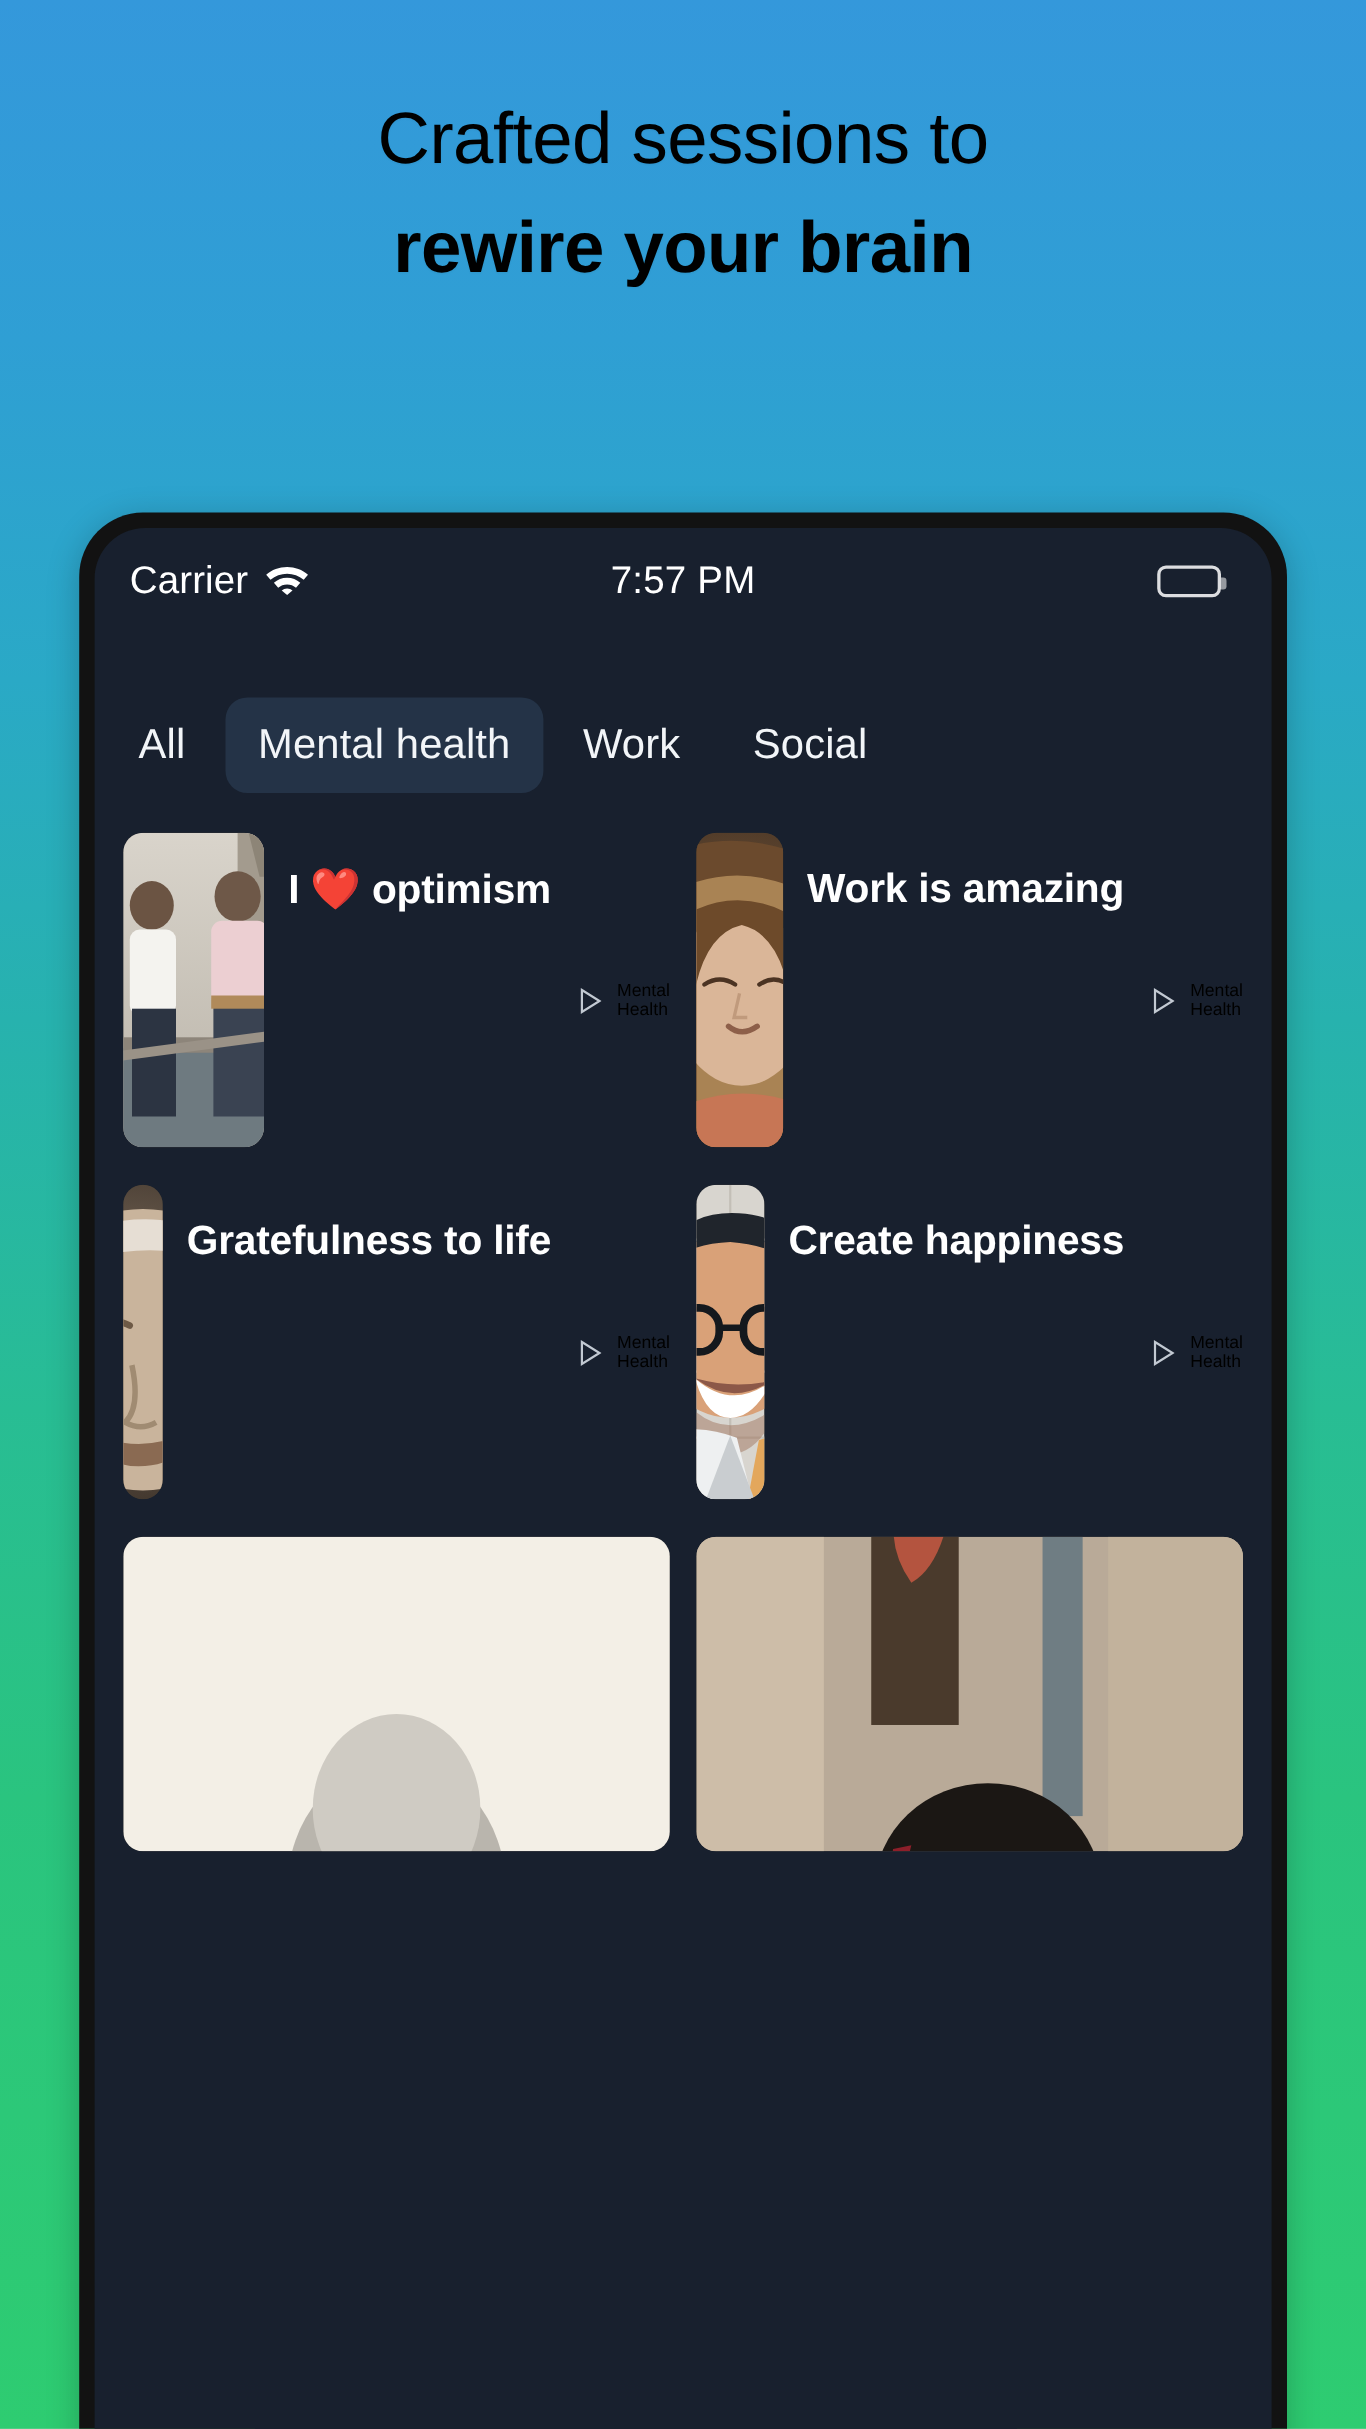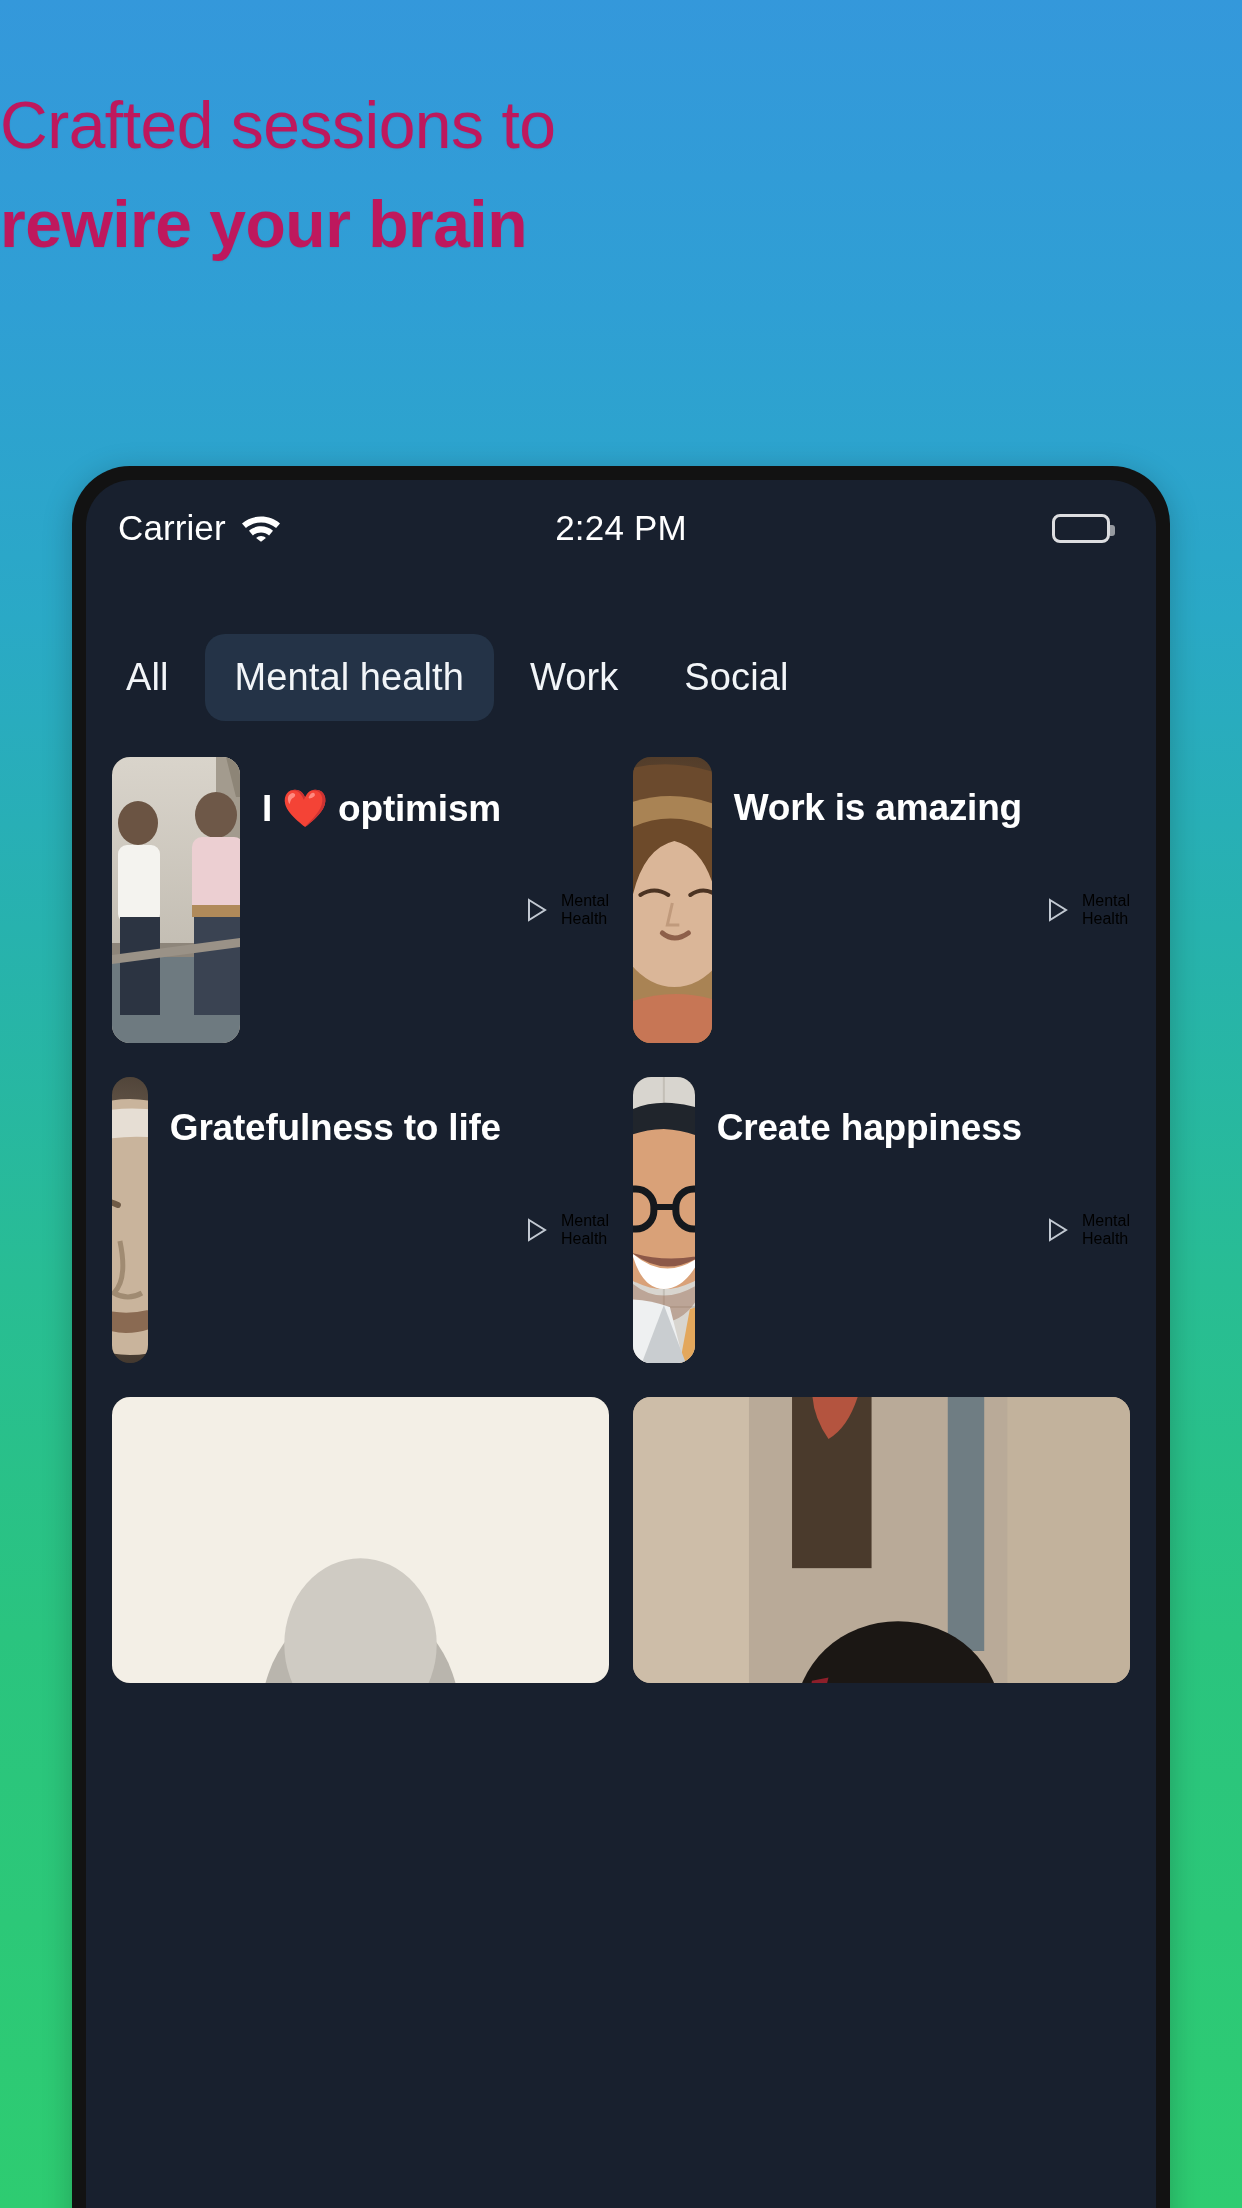--- a/index.html
+++ b/index.html
@@ -22,21 +22,22 @@
         #2ecc71 100%);
     position: relative;
   }
 
   
   .headline {
     position: absolute;
     top: 88px;
     left: 0;
     width: 1242px;
-    color: #be185d;
+    text-align: center;
+    color: #000000;
     line-height: 1.14;
     text-shadow: 0 1px 2px rgba(0,0,0,0.06);
   }
   .headline .line1 {
     display: block;
     font-size: 66px;
     font-weight: 300;
     letter-spacing: -0.5px;
   }
   .headline .line2 {
@@ -205,21 +206,21 @@
       <div class="status-left">
         <span class="carrier-text">Carrier</span>
         <span class="wifi-icon">
           <svg width="42" height="31" viewBox="0 0 42 31">
             <path d="M21 5.5c7.2 0 13.9 2.6 19 6.9l-3.9 4.7C31.8 13.5 26.6 11.5 21 11.5S10.2 13.5 5.9 17.1L2 12.4C7.1 8.1 13.8 5.5 21 5.5z" fill="#ffffff"></path>
             <path d="M21 15.2c4.6 0 8.8 1.7 12 4.5l-3.9 4.7c-2.2-1.9-5-3-8.1-3s-5.9 1.1-8.1 3L9 19.7c3.2-2.8 7.4-4.5 12-4.5z" fill="#ffffff"></path>
             <path d="M21 25c1.9 0 3.6.7 4.9 1.9L21 30.8l-4.9-3.9A7.4 7.4 0 0 1 21 25z" fill="#ffffff"></path>
           </svg>
         </span>
       </div>
-      <div class="status-time">2:24 PM</div>
+      <div class="status-time">7:57 PM</div>
       <div class="status-right">
         <span class="battery">
           <span class="battery-fill"></span>
         </span>
       </div>
     </div>
 
     <div class="tabs">
       <div class="tab">All</div>
       <div class="tab selected">Mental health</div>

